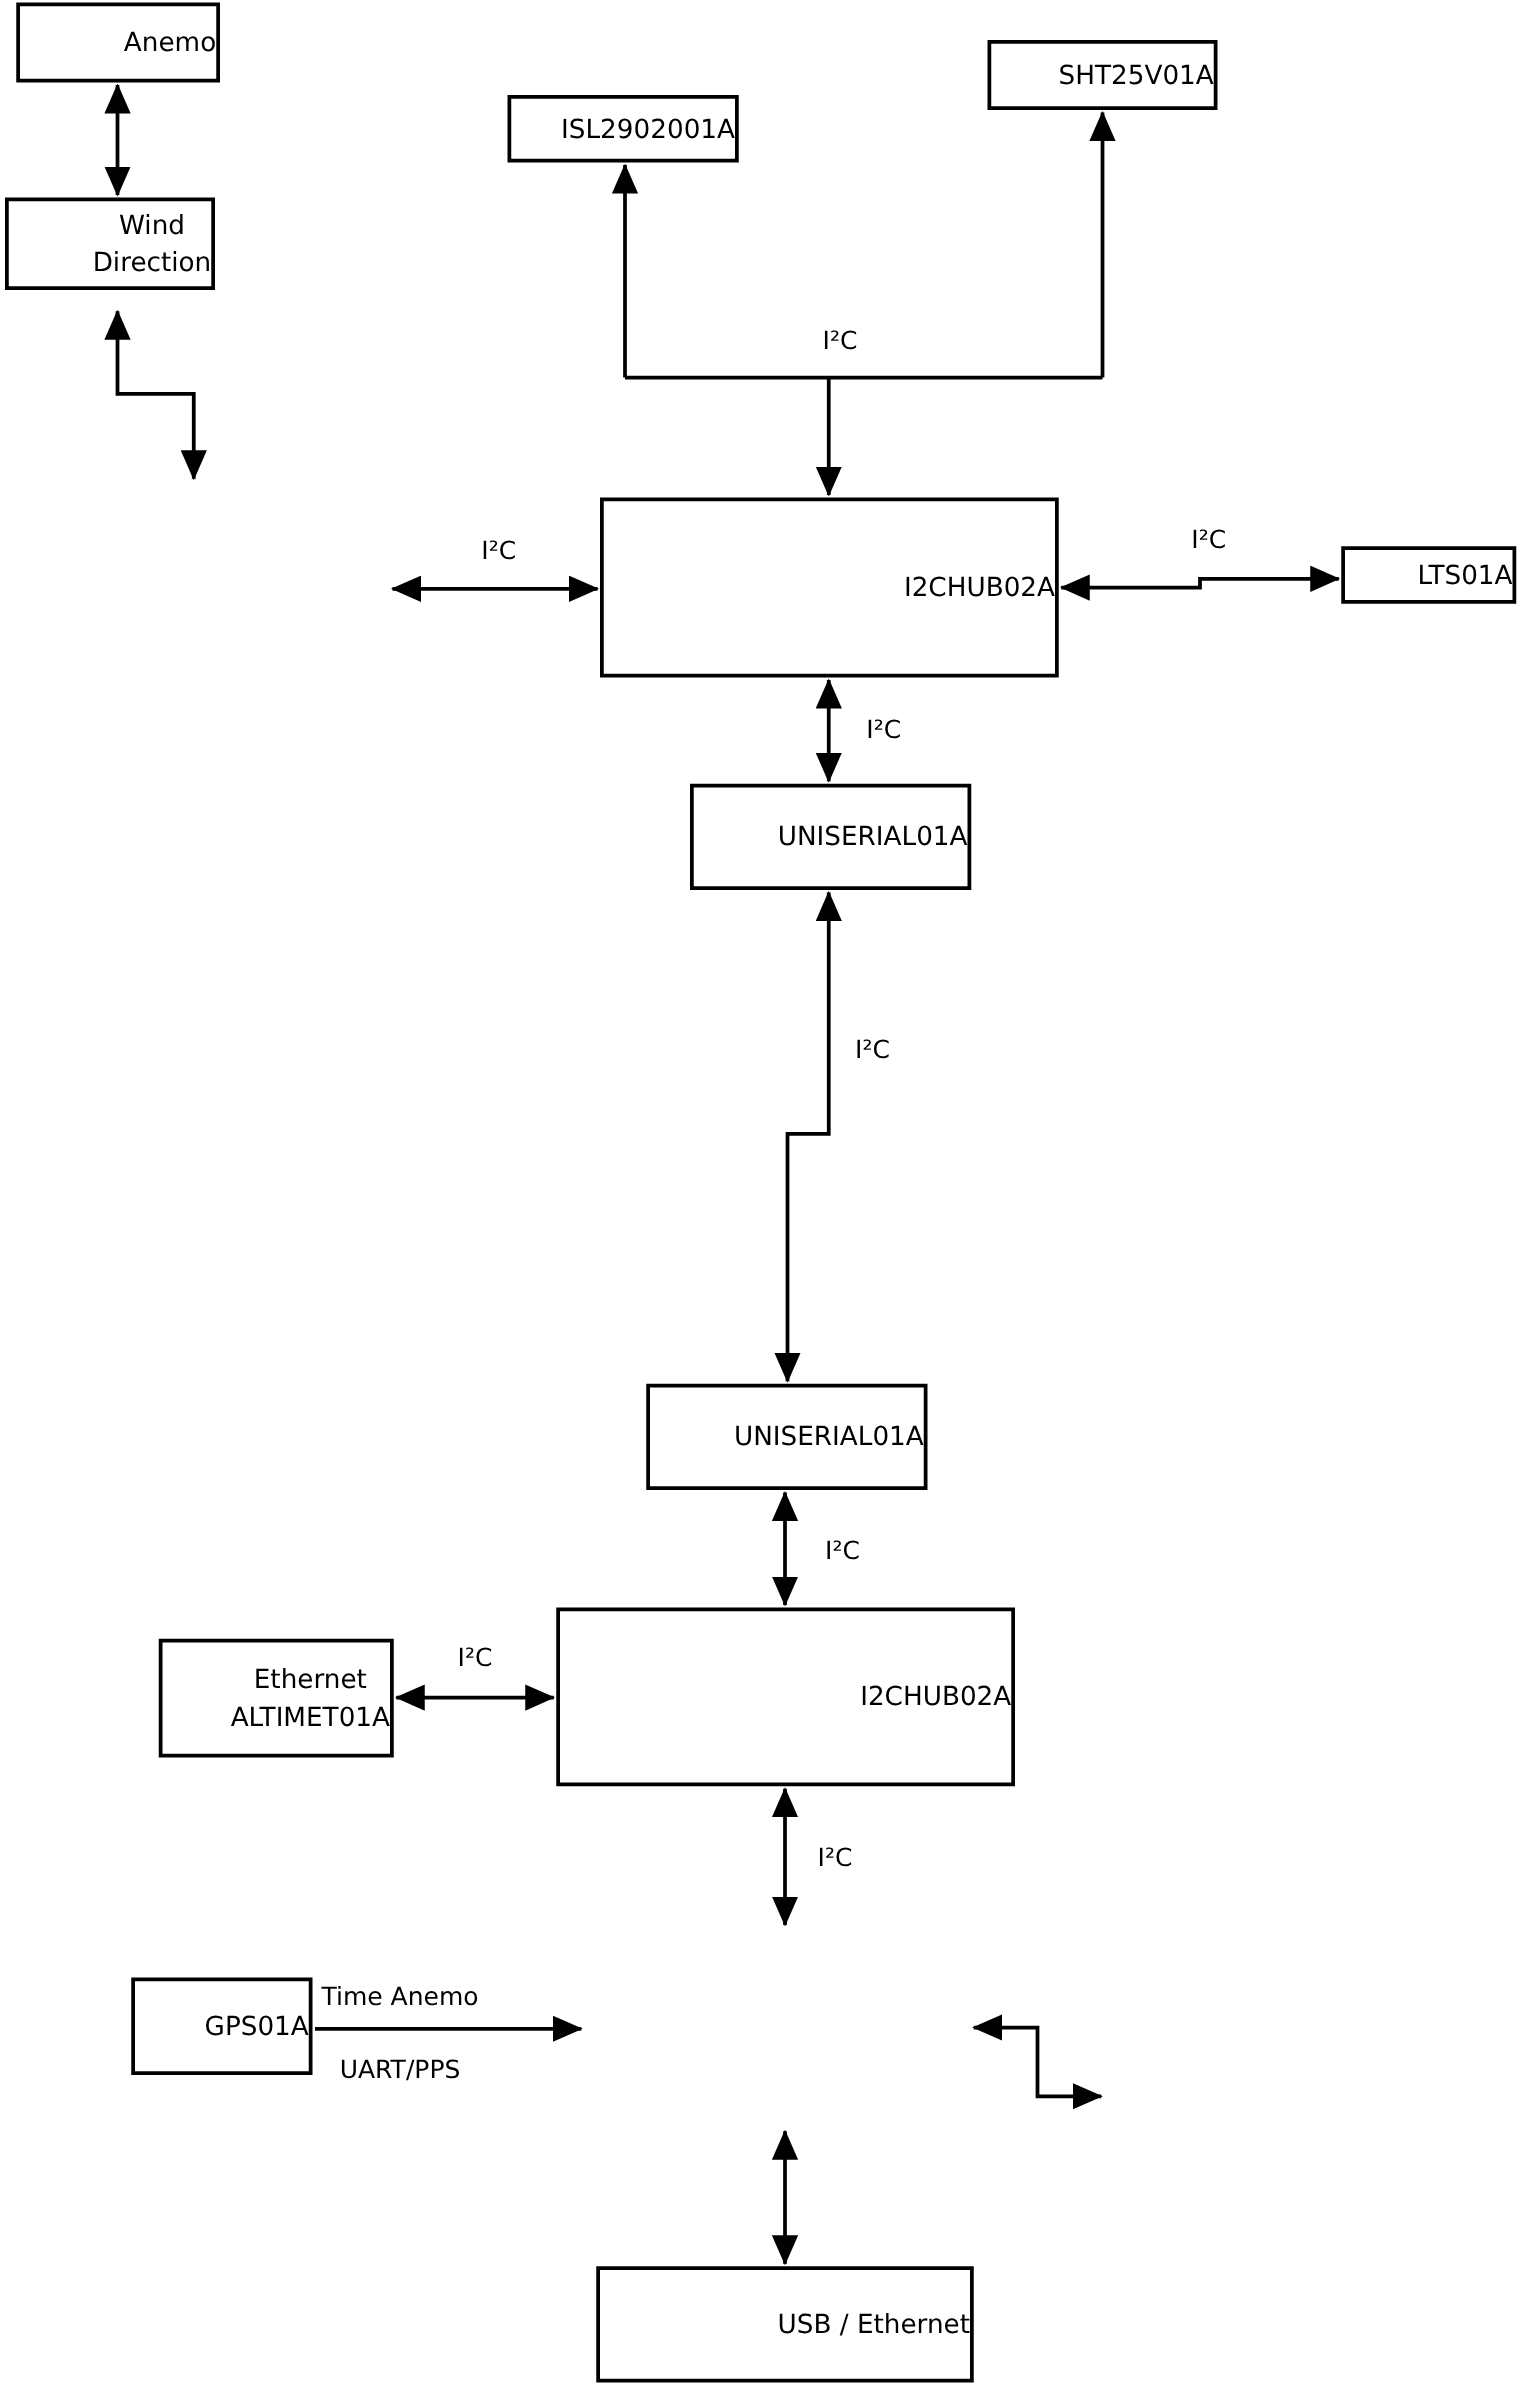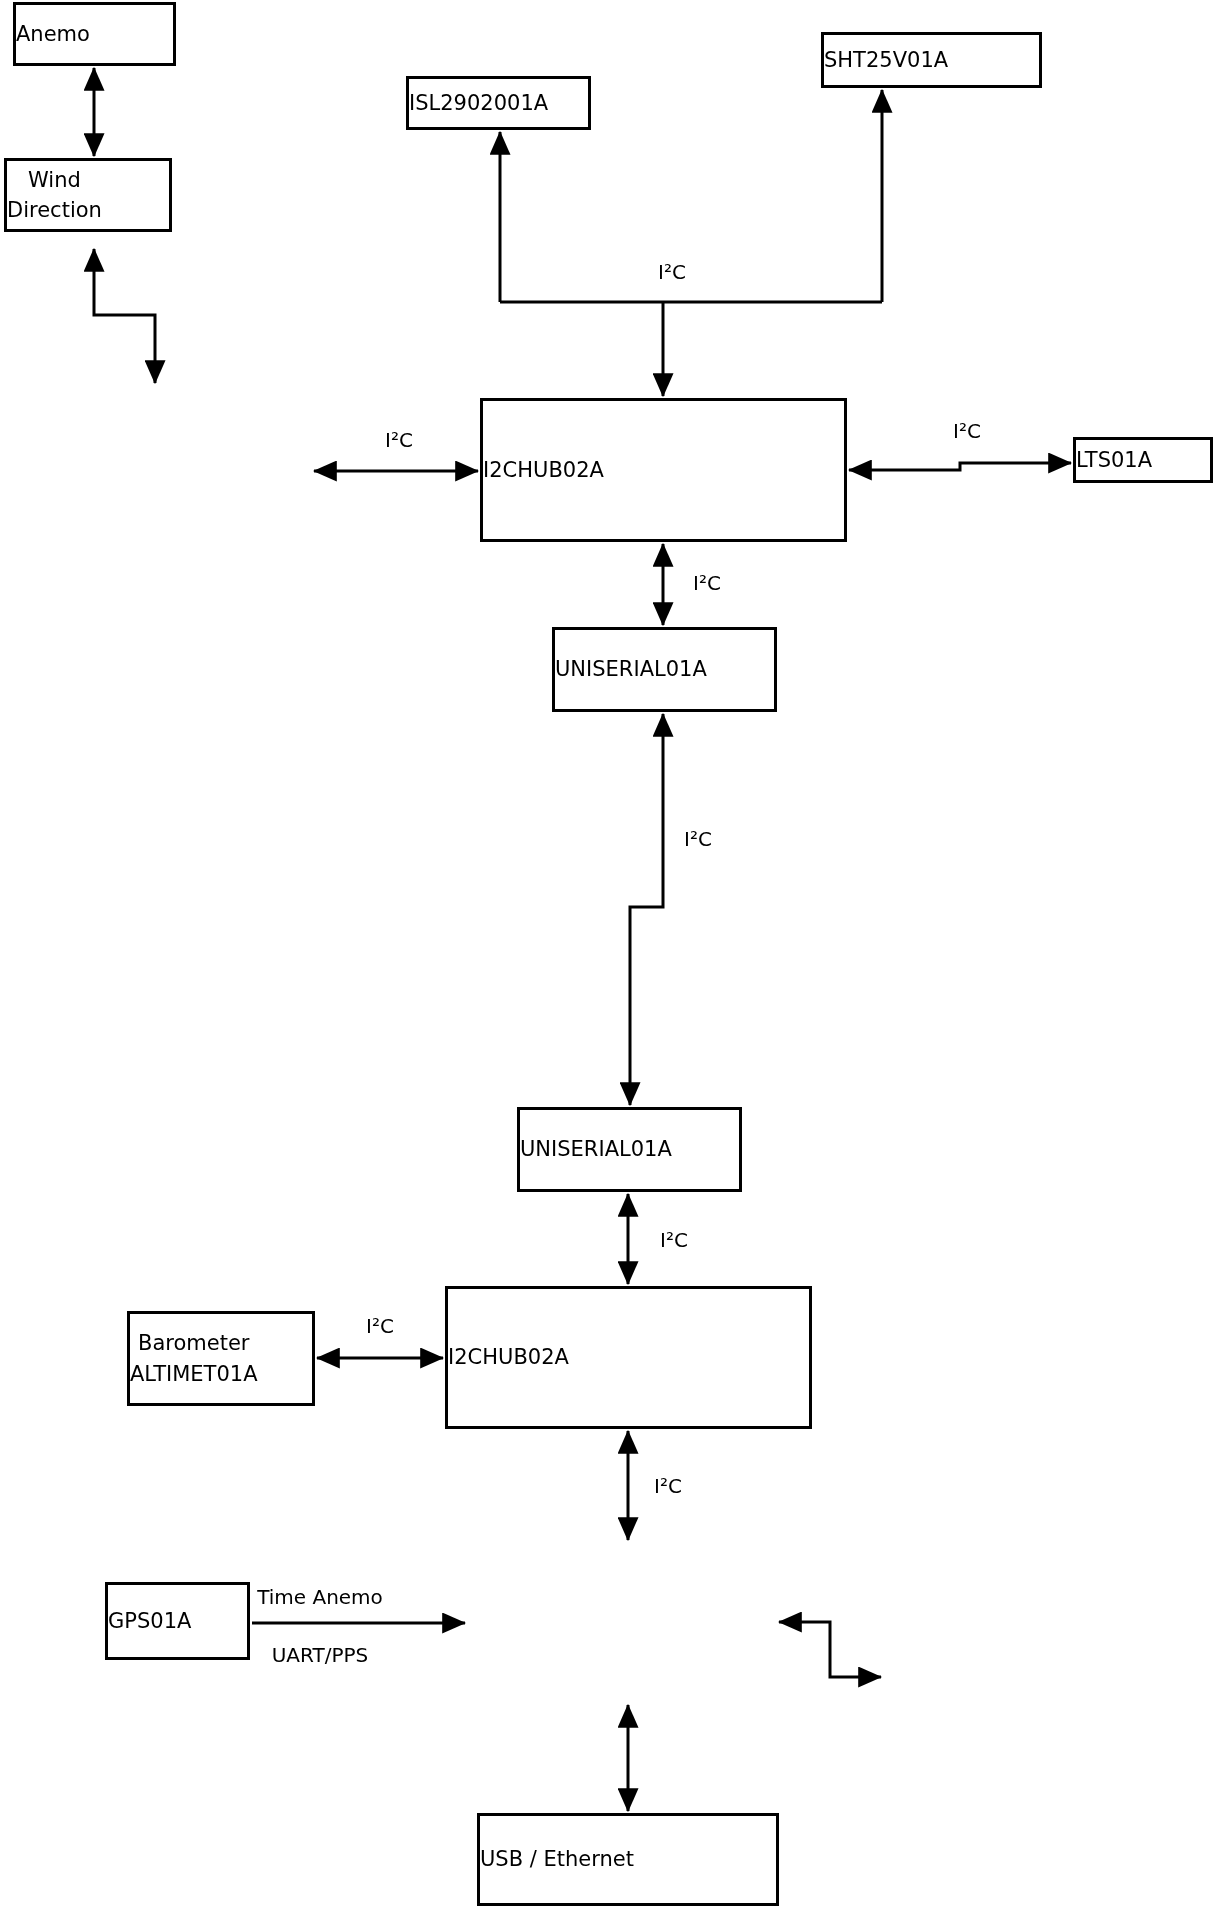--- a/index.html
+++ b/index.html
@@ -3,21 +3,21 @@
 <meta charset="utf-8">
 <style>
   html,body{margin:0;padding:0;background:#ffffff;}
   body{width:1214px;height:1908px;position:relative;font-family:"DejaVu Sans",sans-serif;color:#000000;}
   .canvas{position:absolute;left:0;top:0;width:1214px;height:1908px;background:#ffffff;overflow:hidden;}
   .connector-layer{position:absolute;left:0;top:0;}
   .edge{fill:none;stroke:#000000;stroke-width:3;}
   .node{
     position:absolute;box-sizing:border-box;
     border:3px solid #000000;background:#ffffff;
-    display:flex;align-items:center;justify-content:flex-start;
+    display:flex;align-items:center;justify-content:flex-end;
     text-align:center;font-size:21px;line-height:1.45;
     white-space:pre-line;
   }
   .elabel{
     position:absolute;transform:translate(-50%,-50%);
     font-size:20px;white-space:nowrap;
   }
 </style>
 </head>
 <body>
@@ -71,42 +71,42 @@
   <div class="node" style="left:4px;top:158px;width:168px;height:74px">
     <span>Wind
 Direction</span>
   </div>
 
 
   <div class="node" style="left:406px;top:76px;width:185px;height:54px">
     <span>ISL2902001A</span>
   </div>
 
-  <div class="node" style="left:821px;top:32px;width:221px;height:56px">
+  <div class="node" style="left:790px;top:32px;width:184px;height:56px">
     <span>SHT25V01A</span>
   </div>
 
   <div class="node" style="left:480px;top:398px;width:367px;height:144px">
     <span>I2CHUB02A</span>
   </div>
 
   <div class="node" style="left:1073px;top:437px;width:140px;height:46px">
     <span>LTS01A</span>
   </div>
 
   <div class="node" style="left:552px;top:627px;width:225px;height:85px">
     <span>UNISERIAL01A</span>
   </div>
 
   <div class="node" style="left:517px;top:1107px;width:225px;height:85px">
     <span>UNISERIAL01A</span>
   </div>
 
   <div class="node" style="left:127px;top:1311px;width:188px;height:95px">
-    <span>Barometer
+    <span>Ethernet
 ALTIMET01A</span>
   </div>
 
   <div class="node" style="left:445px;top:1286px;width:367px;height:143px">
     <span>I2CHUB02A</span>
   </div>
 
   <div class="node" style="left:105px;top:1582px;width:145px;height:78px">
     <span>GPS01A</span>
   </div>

